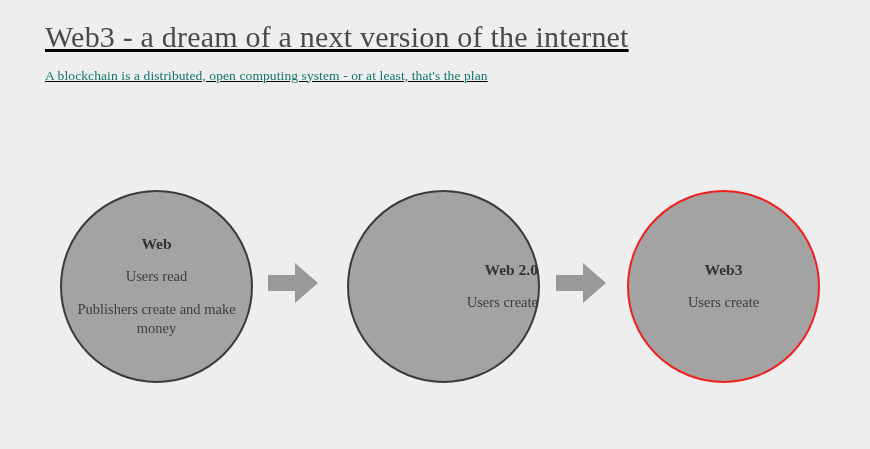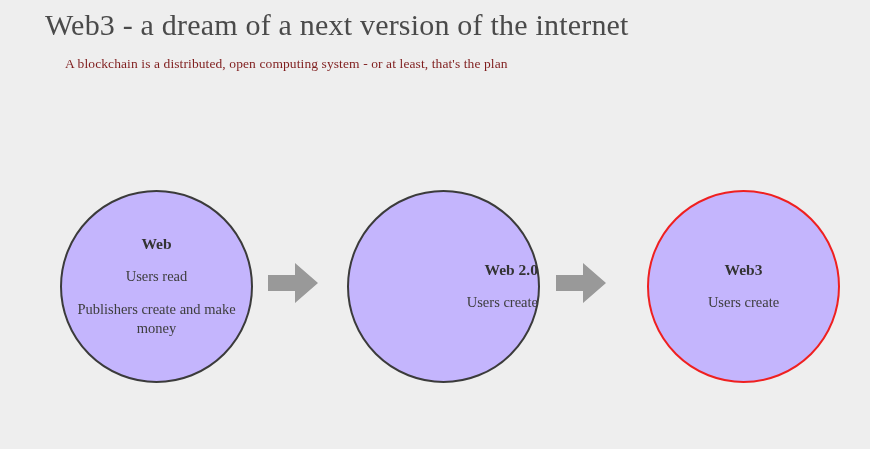--- a/index.html
+++ b/index.html
@@ -14,73 +14,73 @@
     background: #eeeeee;
     font-family: "Liberation Serif", "DejaVu Serif", serif;
     position: relative;
     -webkit-font-smoothing: antialiased;
   }
 
   
   .header {
     position: absolute;
     left: 45px;
-    top: 6px;
+    top: 18px;
     width: 790px;
+    text-decoration: underline;
   }
 
   .page-title {
     font-family: "Liberation Serif", "DejaVu Serif", serif;
     font-size: 30px;
     font-weight: 400;
     color: #4a4a4a;
     letter-spacing: 0.2px;
     line-height: 1.25;
     white-space: nowrap;
   }
 
   .page-subtitle {
     margin-top: 11px;
     font-family: "Liberation Serif", "DejaVu Serif", serif;
     font-size: 13.5px;
     font-weight: 400;
-    color: #7f1d1d;
+    color: #0f766e;
     letter-spacing: 0.1px;
     line-height: 1.3;
     white-space: nowrap;
-    margin-left: 20px;
   }
 
   
   .diagram {
     position: absolute;
     left: 0;
     top: 170px;
     width: 870px;
     height: 230px;
   }
 
   .node {
     position: absolute;
     width: 193px;
     height: 193px;
     top: 20px;
     border-radius: 50%;
-    background: #c4b5fd;
+    background: #a3a3a3;
     border: 2px solid #3b3b3b;
     display: flex;
     flex-direction: column;
     align-items: center;
     justify-content: center;
     text-align: center;
   }
 
   .node.node-1 { left: 60px; }
   .node.node-2 { left: 347px; align-items: flex-end; }
-  .node.node-3 { left: 647px; border-color: #ef2020; }
+  .node.node-3 { left: 627px; border-color: #ef2020; }
 
   .node-title {
     font-family: "Liberation Serif", "DejaVu Serif", serif;
     font-size: 15.5px;
     font-weight: 700;
     color: #333333;
     line-height: 1.2;
     margin-bottom: 13px;
   }
 

